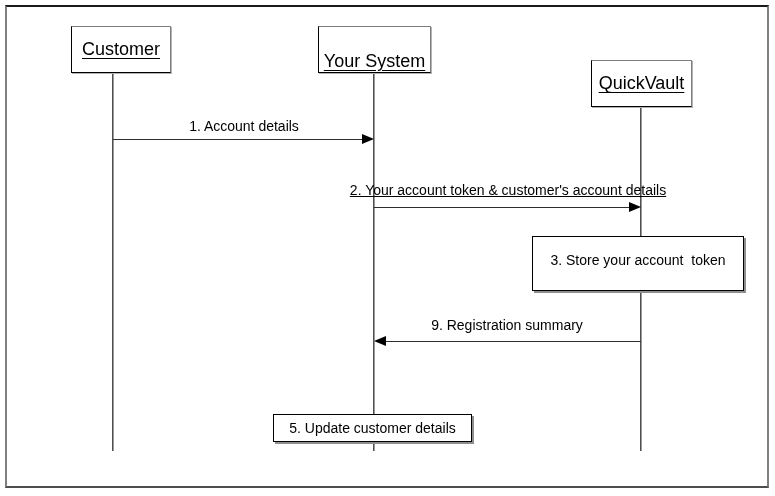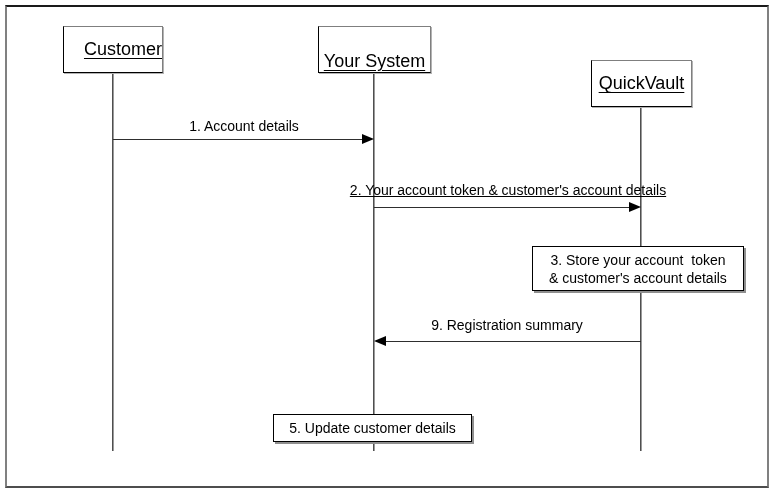--- a/index.html
+++ b/index.html
@@ -59,56 +59,55 @@
   }
   .note {
     position: absolute;
     background: #fff;
     border: 1px solid #000;
     box-shadow: 2px 2px 0 #8f8f8f;
     font-size: 14px;
     text-align: center;
   }
   .note .note-line { white-space: pre; line-height: 18px; }
-  .note-3 { left: 532px; top: 246px; width: 210px; height: 39px; padding-top: 4px; }
+  .note-3 { left: 532px; top: 236px; width: 210px; height: 39px; padding-top: 14px; }
   .note-5 {
     left: 273px; top: 386px; width: 197px; height: 26px;
     display: flex; align-items: center; justify-content: center; margin-top: 28px;
   }
 </style>
 </head>
 <body>
 
 <div class="frame"></div>
 
 <div class="lifeline" style="left:112px;"></div>
 <div class="lifeline" style="left:373px;"></div>
 <div class="lifeline" style="left:640px;"></div>
 
-<div class="actor" style="left:63px; width:98px;justify-content:flex-end;">
+<div class="actor" style="left:71px; width:98px;">
   <span class="actor-name">Customer</span>
 </div>
 <div class="actor" style="left:318px; width:111px;align-items:flex-end;">
   <span class="actor-name">Your System</span>
 </div>
 <div class="actor" style="left:591px; width:99px;margin-top:34px;">
   <span class="actor-name">QuickVault</span>
 </div>
 
 <div class="msg-label" style="left:244px; top:118px;">1. Account details</div>
 <div class="msg-line" style="left:113px; top:139px; width:250px;"></div>
 <div class="arrow-right" style="left:362px; top:134px;"></div>
 
 <div class="msg-label" style="left:508px; top:182px;text-decoration:underline;">2. Your account token &amp; customer's account details</div>
 <div class="msg-line" style="left:374px; top:207px; width:256px;"></div>
 <div class="arrow-right" style="left:629px; top:202px;"></div>
 
 <div class="note note-3">
   <div class="note-line">3. Store your account  token</div>
-  <div class="note-line">&amp; customer's account details</div>
 </div>
 
 <div class="msg-label" style="left:507px; top:317px;">9. Registration summary</div>
 <div class="msg-line" style="left:386px; top:341px; width:255px;"></div>
 <div class="arrow-left" style="left:374px; top:336px;"></div>
 
 <div class="note note-5">
   <div class="note-line">5. Update customer details</div>
 </div>
 

